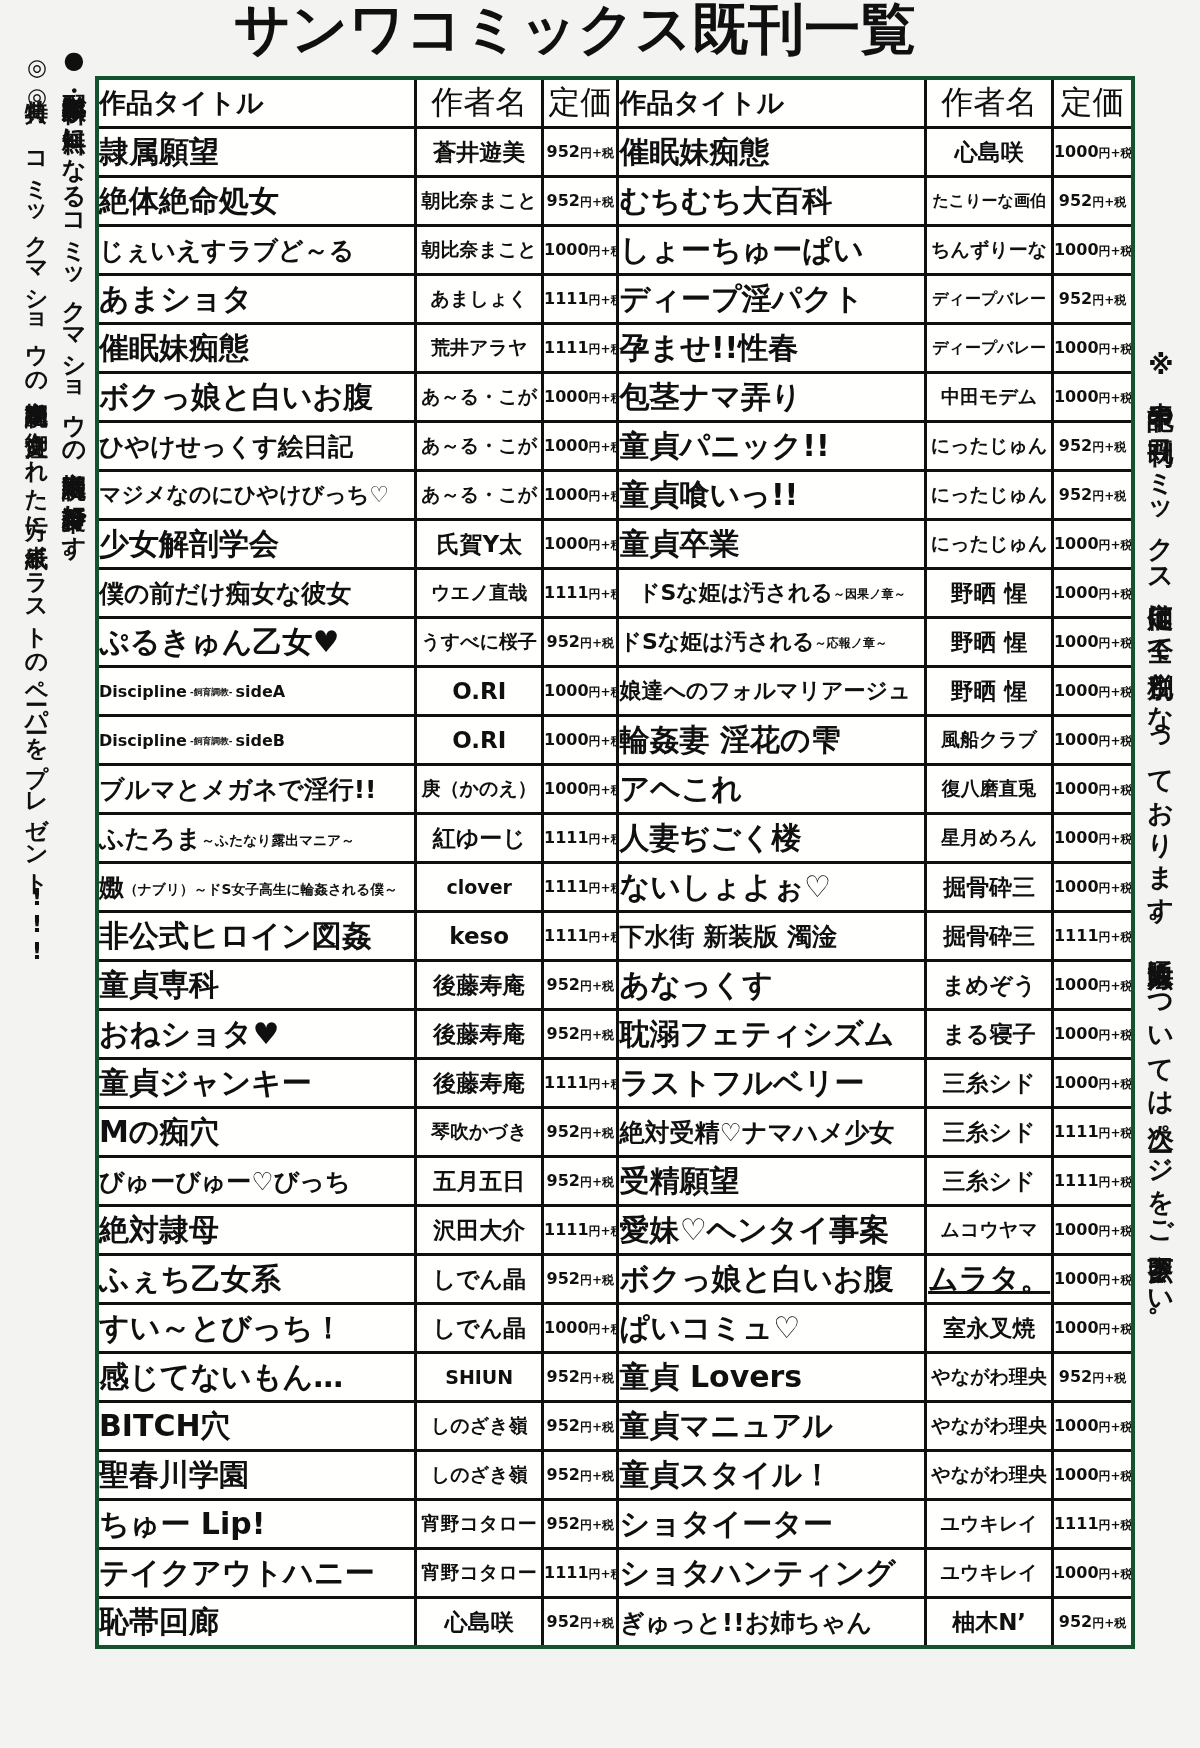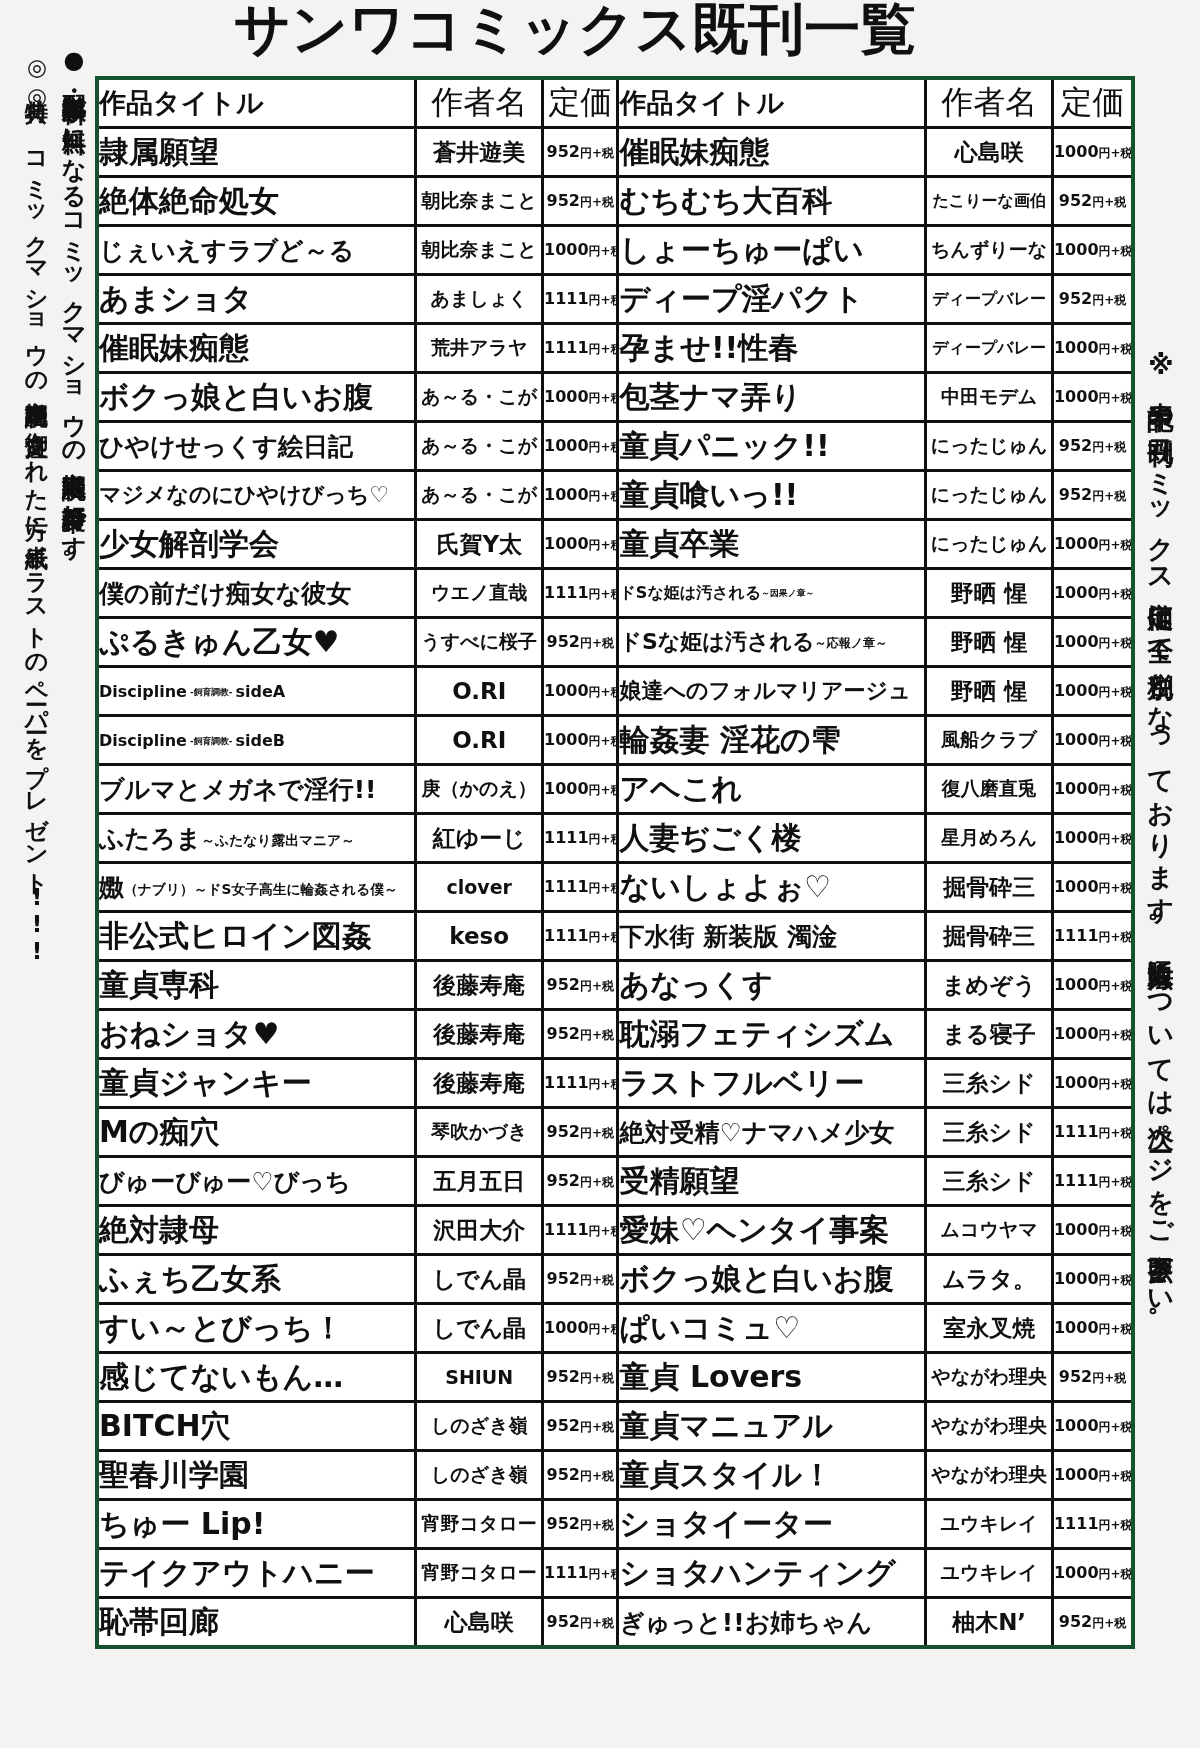--- a/index.html
+++ b/index.html
@@ -135,21 +135,21 @@
         <td class="ta" style="font-size: 23px;">氏賀Y太</td>
         <td class="tp"><span class="p-num">1000</span><span class="p-unit">円+税</span></td>
         <td class="tt" style="font-size: 30px;"><span>童貞卒業</span></td>
         <td class="ta" style="font-size: 19px;">にったじゅん</td>
         <td class="tp"><span class="p-num">1000</span><span class="p-unit">円+税</span></td>
       </tr>
       <tr>
         <td class="tt" style="font-size: 25px;"><span>僕の前だけ痴女な彼女</span></td>
         <td class="ta" style="font-size: 19px;">ウエノ直哉</td>
         <td class="tp"><span class="p-num">1111</span><span class="p-unit">円+税</span></td>
-        <td class="tt" style="font-size: 16px;"><span>ドSな姫は汚される</span><span class="note">～因果ノ章～</span></td>
+        <td class="tt" style="font-size: 22px; text-align: center;"><span>ドSな姫は汚される</span><span class="note">～因果ノ章～</span></td>
         <td class="ta" style="font-size: 23px;">野晒 惺</td>
         <td class="tp"><span class="p-num">1000</span><span class="p-unit">円+税</span></td>
       </tr>
       <tr>
         <td class="tt" style="font-size: 30px;"><span>ぷるきゅん乙女♥</span></td>
         <td class="ta" style="font-size: 19px;">うすべに桜子</td>
         <td class="tp"><span class="p-num">952</span><span class="p-unit">円+税</span></td>
         <td class="tt" style="font-size: 22px;"><span>ドSな姫は汚される</span><span class="note">～応報ノ章～</span></td>
         <td class="ta" style="font-size: 23px;">野晒 惺</td>
         <td class="tp"><span class="p-num">1000</span><span class="p-unit">円+税</span></td>
@@ -248,21 +248,21 @@
         <td class="tp"><span class="p-num">1111</span><span class="p-unit">円+税</span></td>
         <td class="tt" style="font-size: 30px;"><span>愛妹♡ヘンタイ事案</span></td>
         <td class="ta" style="font-size: 19px;">ムコウヤマ</td>
         <td class="tp"><span class="p-num">1000</span><span class="p-unit">円+税</span></td>
       </tr>
       <tr>
         <td class="tt" style="font-size: 30px;"><span>ふぇち乙女系</span></td>
         <td class="ta" style="font-size: 23px;">しでん晶</td>
         <td class="tp"><span class="p-num">952</span><span class="p-unit">円+税</span></td>
         <td class="tt" style="font-size: 30px;"><span>ボクっ娘と白いお腹</span></td>
-        <td class="ta" style="font-size: 23px;">ムラタ。</td>
+        <td class="ta" style="font-size: 30px; text-decoration: underline;">ムラタ。</td>
         <td class="tp"><span class="p-num">1000</span><span class="p-unit">円+税</span></td>
       </tr>
       <tr>
         <td class="tt" style="font-size: 30px;"><span>すい～とびっち！</span></td>
         <td class="ta" style="font-size: 23px;">しでん晶</td>
         <td class="tp"><span class="p-num">1000</span><span class="p-unit">円+税</span></td>
         <td class="tt" style="font-size: 30px;"><span>ぱいコミュ♡</span></td>
         <td class="ta" style="font-size: 23px;">室永叉焼</td>
         <td class="tp"><span class="p-num">1000</span><span class="p-unit">円+税</span></td>
       </tr>

